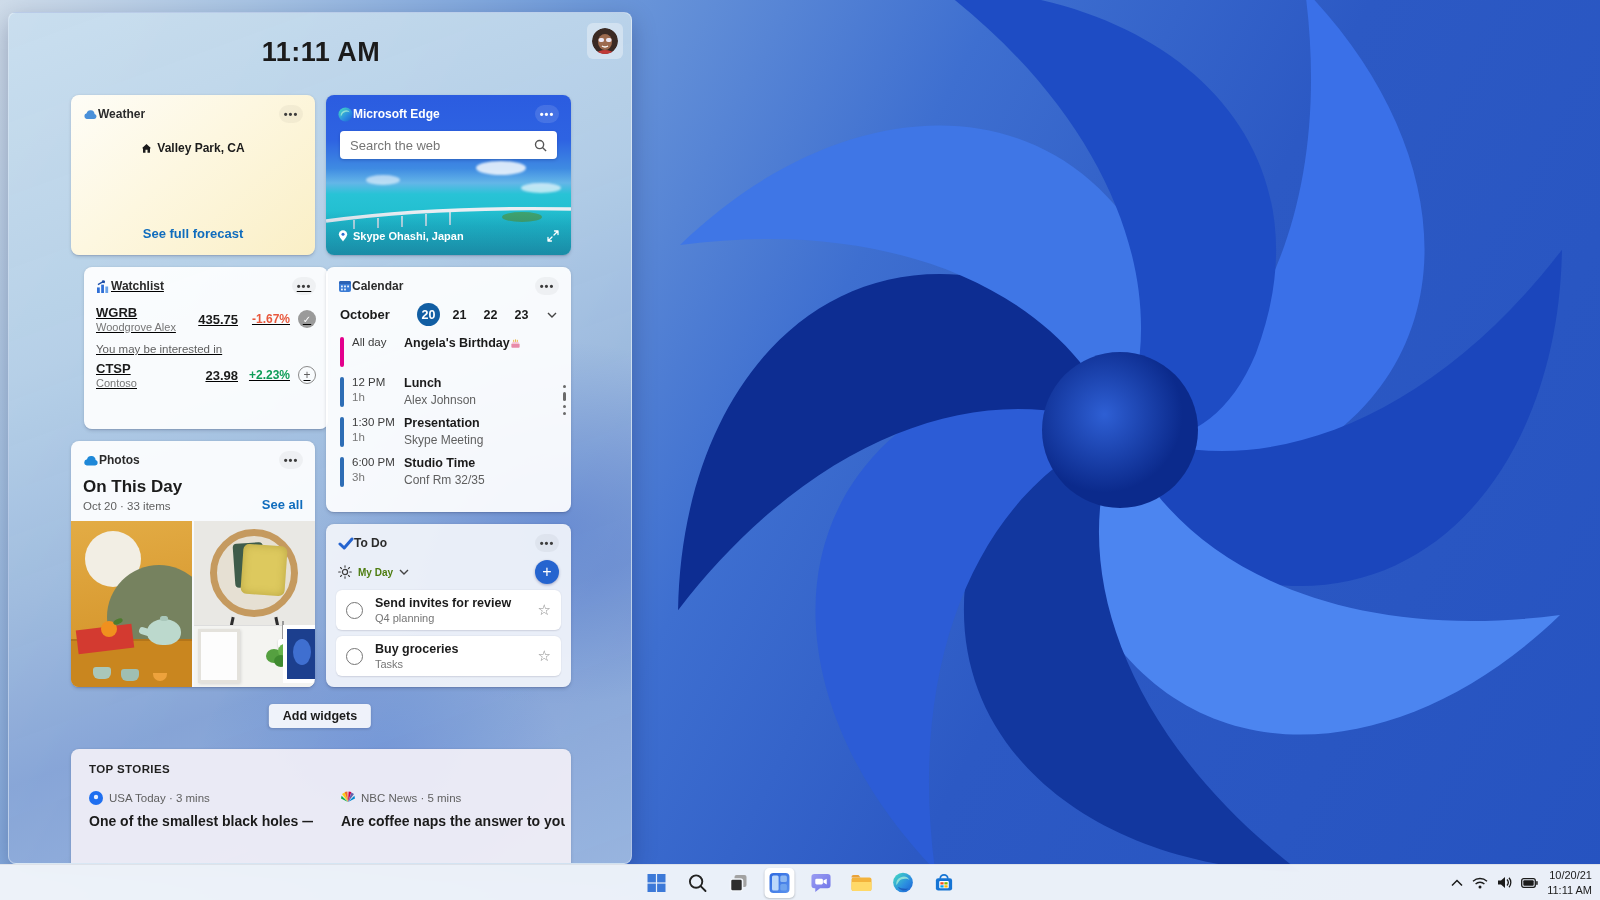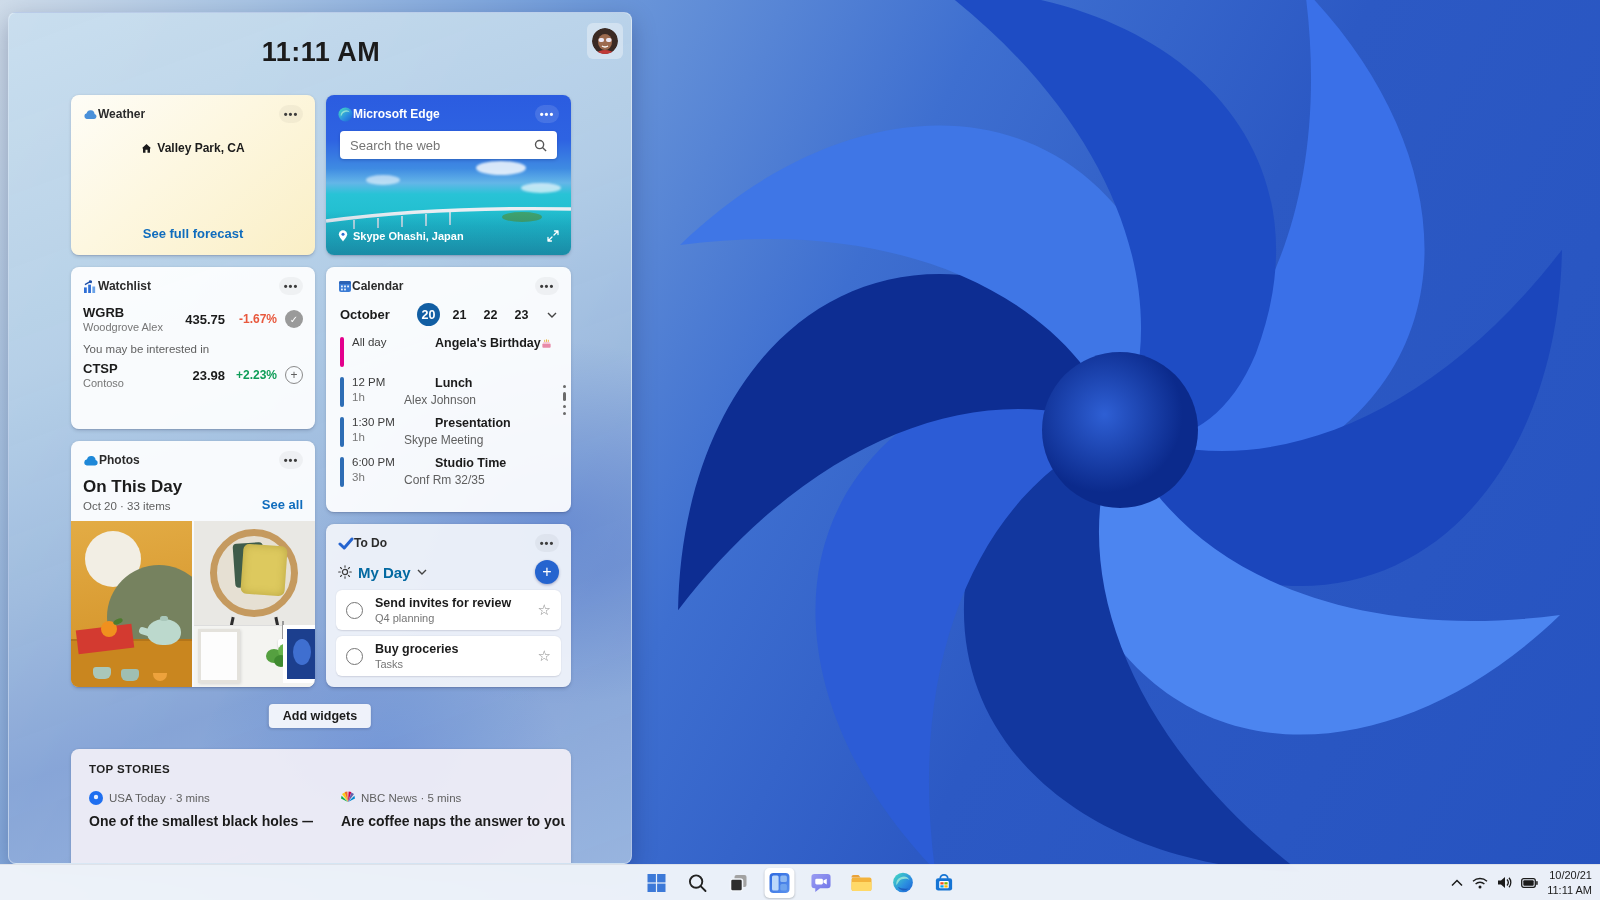--- a/index.html
+++ b/index.html
@@ -68,21 +68,21 @@
   .edge-search input { border:none; outline:none; flex:1; font-size:13px; color:#7f1d1d;
     font-family:inherit; background:transparent; }
   .edge-bridge { position:absolute; z-index:1; left:0; top:92px; width:245px; height:60px; }
   .edge-caption { position:absolute; z-index:3; bottom:0; left:0; right:0; height:44px;
     background:linear-gradient(180deg,transparent,rgba(8,40,100,.35));
     display:flex; align-items:center; padding:12px 12px 6px 12px; gap:5px; }
   .edge-caption-text { color:#fff; font-size:11px; font-weight:600; }
   .edge-expand { margin-left:auto; cursor:pointer; display:flex; }
 
   
-  .watchlist { left:62px; top:254px; width:244px; height:162px; }
+  .watchlist { left:75px; top:254px; width:244px; height:162px;text-decoration:underline; }
   .stock-row { display:flex; align-items:center; padding:4px 12px; }
   .stock-sym { font-size:13px; font-weight:700; color:#1b1b1b; }
   .stock-co { font-size:11px; color:#767676; margin-top:1px; }
   .stock-price { margin-left:auto; font-size:13px; font-weight:700; color:#1b1b1b; }
   .stock-chg { width:52px; text-align:right; font-size:12px; font-weight:600; }
   .stock-act { width:18px; height:18px; margin-left:8px; border-radius:50%; cursor:pointer;
     display:flex; align-items:center; justify-content:center; font-size:10px; flex:none; }
   .act-check { background:#9a9a9a; color:#fff; }
   .act-plus { border:1px solid #8a8a8a; color:#5f5f5f; font-size:12px; background:transparent; }
   .suggest { padding:6px 12px 2px 12px; font-size:11.5px; color:#5f5f5f; }
@@ -96,21 +96,21 @@
     justify-content:center; font-size:12.5px; font-weight:600; color:#1b1b1b; cursor:pointer; }
   .day-chip.selected { color:#fff; }
   .cal-chevron { margin-left:6px; cursor:pointer; display:flex; }
   .cal-events { padding:4px 10px 0 14px; display:flex; flex-direction:column; gap:9px; }
   .event { display:flex; align-items:flex-start; cursor:pointer; }
   .ev-bar { width:4px; border-radius:2px; height:30px; flex:none; margin-top:1px; }
   .ev-time { width:52px; margin-left:8px; flex:none; }
   .ev-time-main { font-size:11.5px; color:#3c3c3c; }
   .ev-dur { font-size:11.5px; color:#767676; margin-top:3px; }
   .ev-body { flex:1; }
-  .ev-title { font-size:12.5px; font-weight:700; color:#1b1b1b; display:flex; gap:0; align-items:center;margin-left:31px;}
+  .ev-title { font-size:12.5px; font-weight:700; color:#1b1b1b; display:flex; gap:0; align-items:center;}
   .ev-sub { font-size:12px; color:#5f5f5f; margin-top:3px; }
   .cal-scroll { position:absolute; right:5px; top:118px; display:flex; flex-direction:column;
     gap:4px; align-items:center; }
   .cal-scroll i { width:3px; height:3px; border-radius:2px; background:#6a6a6a; }
   .cal-scroll i.long { height:9px; }
 
   
   .photos { left:62px; top:428px; width:244px; height:246px; overflow:hidden; }
   .ph-sub { display:flex; align-items:flex-end; padding:2px 12px 16px 12px; }
   .ph-heading { font-size:17px; font-weight:600; color:#1b1b1b; }
@@ -142,21 +142,21 @@
   .pr-plant { position:absolute; left:72px; top:120px; width:36px; height:28px; }
   .pr-plant i { position:absolute; border-radius:50%; background:#55a040; }
   .pr-pot { position:absolute; left:84px; top:118px; width:12px; height:10px; background:#fff; border-radius:2px 2px 4px 4px; box-shadow:0 1px 2px rgba(0,0,0,.2); }
   .pr-frame { position:absolute; left:4px; bottom:4px; width:42px; height:54px; background:#fdfdfd; border:3px solid #e4e2dc; box-shadow:1px 1px 3px rgba(0,0,0,.12); }
   .pr-art { position:absolute; right:-8px; bottom:4px; width:40px; height:58px; background:#1c3f8e; border:4px solid #fff; }
   .pr-art i { position:absolute; left:6px; top:10px; width:18px; height:26px; border-radius:50%; background:#3f6fd0; }
 
   
   .todo { left:317px; top:511px; width:245px; height:163px; background:rgba(240,243,250,.94); }
   .myday-row { display:flex; align-items:center; padding:2px 12px 6px 12px; gap:6px; }
-  .myday-label { font-size:15px; font-weight:600; color:#0369a1; }
+  .myday-label { font-size:10px; font-weight:600; color:#4d7c0f; }
   .myday-chevron { display:flex; cursor:pointer; }
   .todo-add { margin-left:auto; width:24px; height:24px; border-radius:50%; border:none; cursor:pointer;
     color:#fff; font-size:16px; line-height:22px; box-shadow:0 1px 3px rgba(0,0,80,.3); }
   .task { margin:0 10px 6px 10px; background:#fff; border-radius:6px; height:40px;
     display:flex; align-items:center; padding:0 10px; cursor:pointer; box-shadow:0 .5px 1.5px rgba(0,0,40,.12); }
   .task-circle { width:17px; height:17px; border-radius:50%; border:1.5px solid #767676; background:#fff; cursor:pointer; flex:none; }
   .task-text { margin-left:12px; }
   .task-title { font-size:12.5px; font-weight:600; color:#1b1b1b; }
   .task-list { font-size:11px; color:#767676; margin-top:2px; }
   .task-star { margin-left:auto; font-size:15px; color:#8a8a8a; cursor:pointer; }

